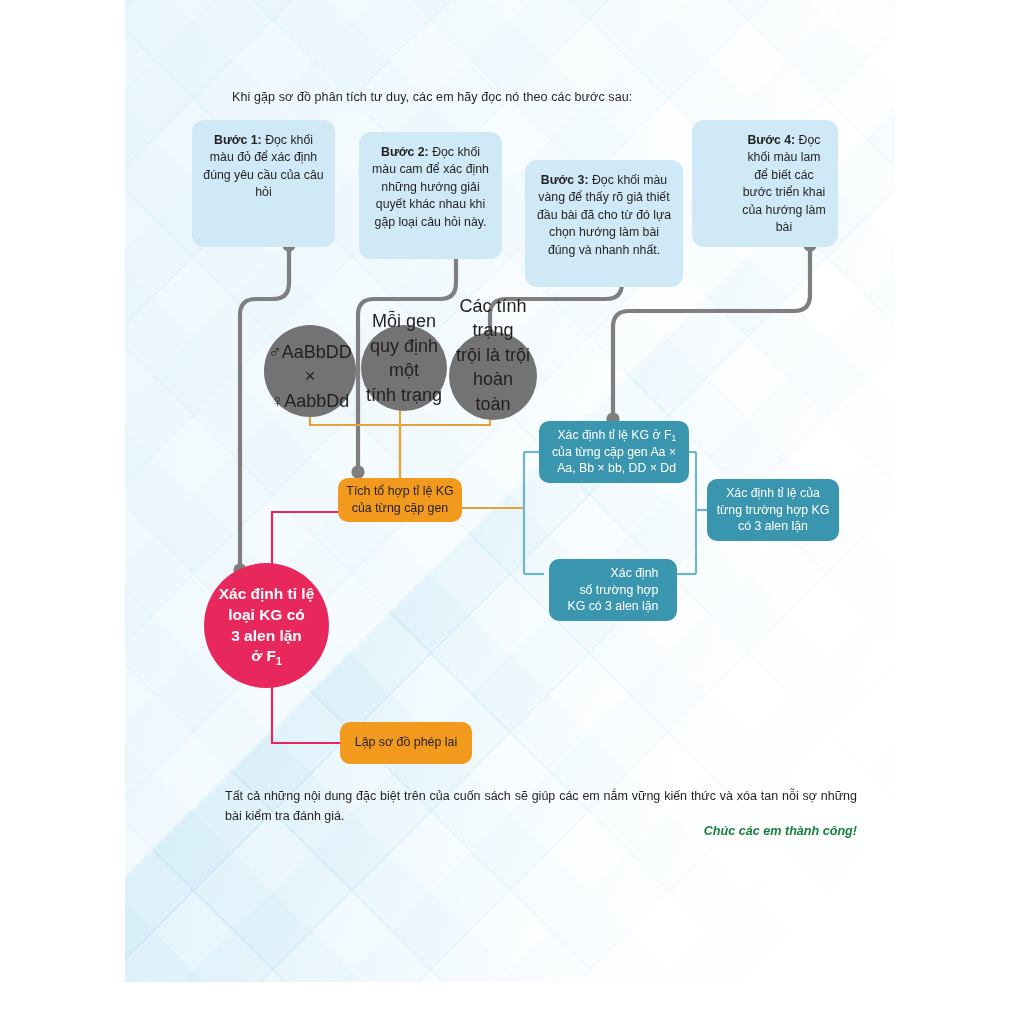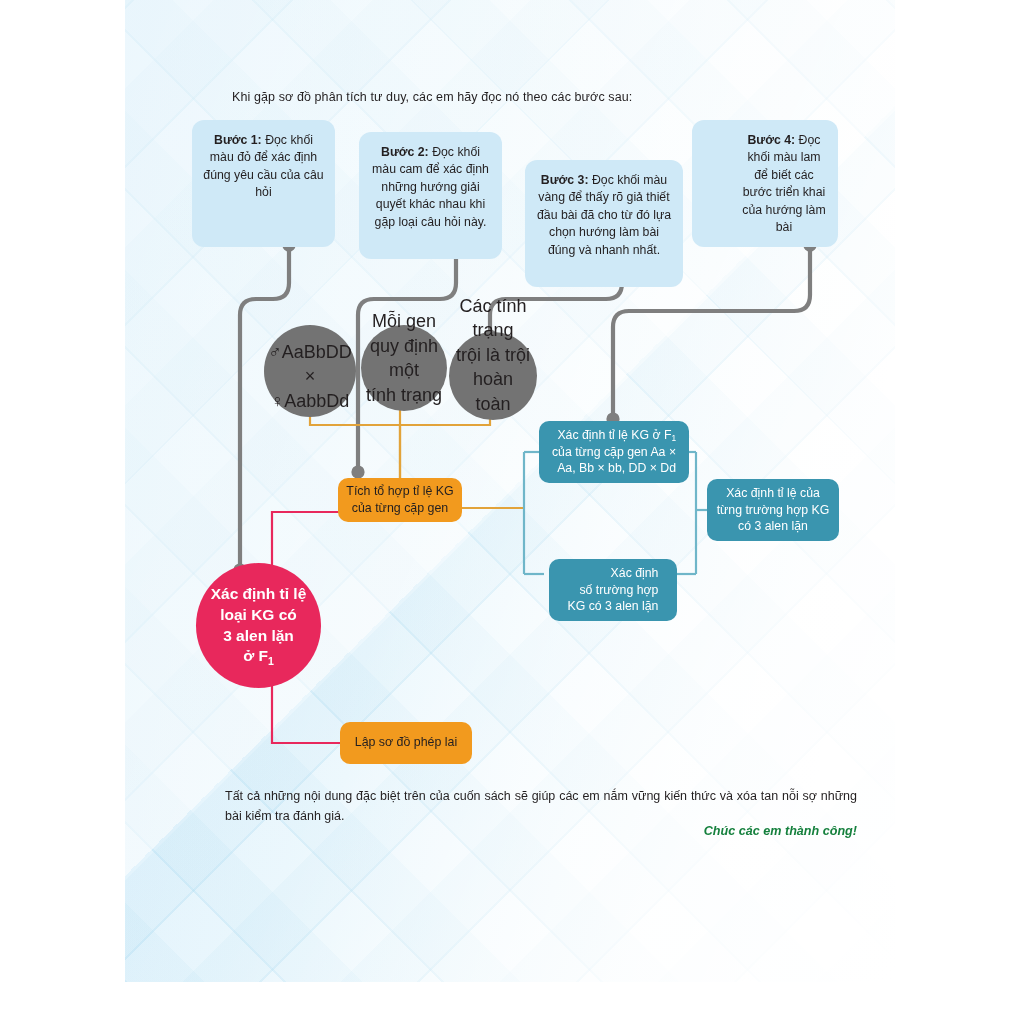--- a/index.html
+++ b/index.html
@@ -189,21 +189,21 @@
     </div>
   </div>
   <div class="tbox just" style="left:707px;top:479px;width:132px;height:62px;">
     <div>
       <div>Xác định tỉ lệ của</div>
       <div>từng trường hợp KG</div>
       <div>có 3 alen lặn</div>
     </div>
   </div>
 
-  <div class="pcircle" style="left:196px;top:563px;width:125px;height:125px;">
+  <div class="pcircle" style="left:204px;top:563px;width:125px;height:125px;">
     <div>
       <div>Xác định tỉ lệ</div>
       <div>loại KG có</div>
       <div>3 alen lặn</div>
       <div><span>ở F</span><sub>1</sub></div>
     </div>
   </div>
 
   <div class="outro">Tất cả những nội dung đặc biệt trên của cuốn sách sẽ giúp các em nắm vững kiến thức và xóa tan nỗi sợ những bài kiểm tra đánh giá.</div>
   <div class="wish">Chúc các em thành công!</div>

